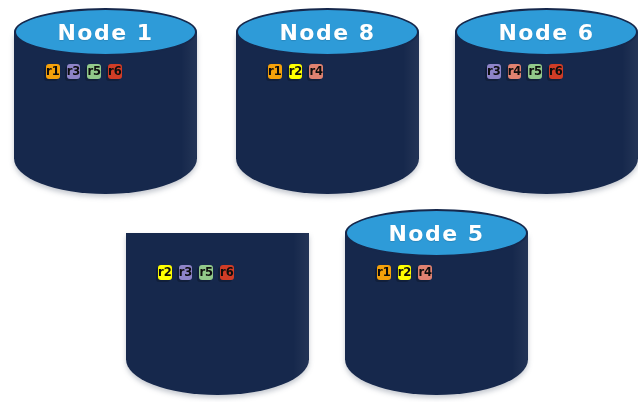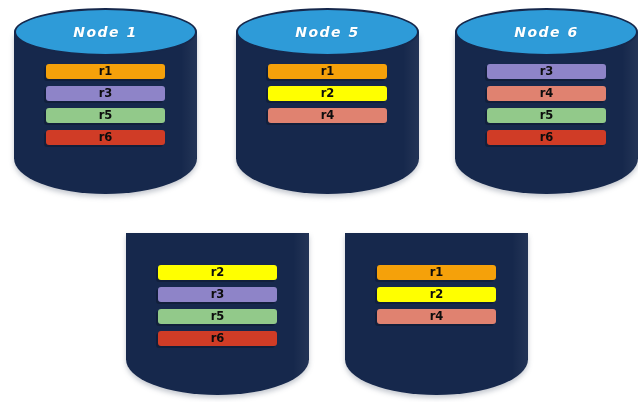--- a/index.html
+++ b/index.html
@@ -57,34 +57,32 @@
     background: #2e9bd8;
     border: 2.5px solid #16284c;
     box-sizing: border-box;
     display: flex;
     align-items: center;
     justify-content: center;
   }
   .node-label {
     color: #ffffff;
     font-weight: bold;
-    font-size: 14px;
+    font-size: 22px;
     letter-spacing: 1.5px;
     white-space: nowrap;
     text-shadow: 0 1px 1px rgba(0,0,0,0.12);
-    font-style: italic;
   }
 
   
   .replica-stack {
     position: absolute;
     left: 17.5%;
     width: 65%;
     display: flex;
-    flex-direction: column;
     gap: 7px;
   }
   .replica-bar {
     height: 15px;
     border-radius: 3px;
     display: flex;
     align-items: center;
     justify-content: center;
     box-shadow: -2px 2px 0 rgba(0,0,0,0.22);
   }
@@ -115,21 +113,21 @@
           <span class="replica-label">r5</span>
         </div>
         <div class="replica-bar" style="background: rgb(208, 60, 38);">
           <span class="replica-label">r6</span>
         </div>
       </div>
     </div>
     <div class="node" style="left: 236px; top: 8px; width: 183px; height: 186px;">
       <div class="cyl-body" style="top: 24px; height: 162px; background: rgb(22, 40, 76);"></div>
       <div class="cyl-top" style="height: 48px; background: rgb(46, 155, 216);">
-        <div class="node-label">Node  5</div>
+        <div class="node-label">Node  8</div>
       </div>
       <div class="replica-stack" style="top: 56px;">
         <div class="replica-bar" style="background: rgb(245, 161, 10);">
           <span class="replica-label">r1</span>
         </div>
         <div class="replica-bar" style="background: rgb(255, 255, 0);">
           <span class="replica-label">r2</span>
         </div>
         <div class="replica-bar" style="background: rgb(224, 130, 112);">
           <span class="replica-label">r4</span>
@@ -168,20 +166,23 @@
         <div class="replica-bar" style="background: rgb(146, 201, 138);">
           <span class="replica-label">r5</span>
         </div>
         <div class="replica-bar" style="background: rgb(208, 60, 38);">
           <span class="replica-label">r6</span>
         </div>
       </div>
     </div>
     <div class="node" style="left: 345px; top: 209px; width: 183px; height: 186px;">
       <div class="cyl-body" style="top: 24px; height: 162px; background: rgb(22, 40, 76);"></div>
+      <div class="cyl-top" style="height: 48px; background: rgb(46, 155, 216);">
+        <div class="node-label">Node  5</div>
+      </div>
       <div class="replica-stack" style="top: 56px;">
         <div class="replica-bar" style="background: rgb(245, 161, 10);">
           <span class="replica-label">r1</span>
         </div>
         <div class="replica-bar" style="background: rgb(255, 255, 0);">
           <span class="replica-label">r2</span>
         </div>
         <div class="replica-bar" style="background: rgb(224, 130, 112);">
           <span class="replica-label">r4</span>
         </div>

